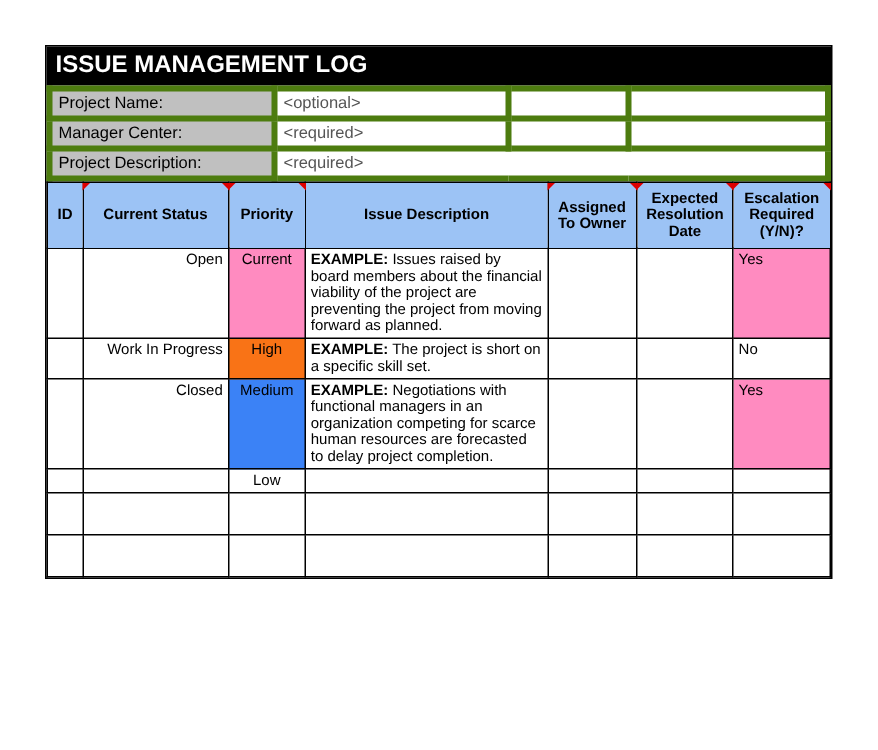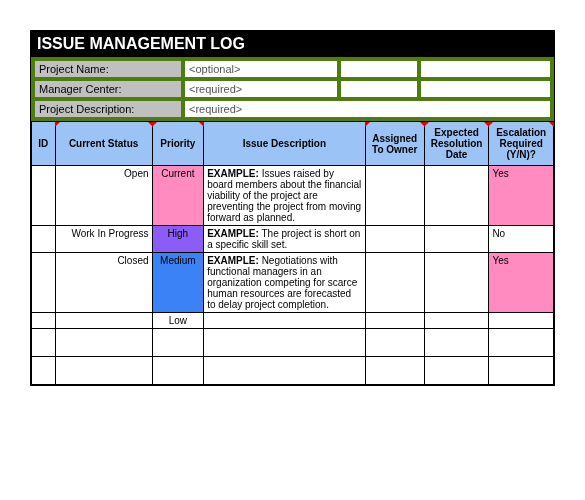--- a/index.html
+++ b/index.html
@@ -52,21 +52,21 @@
   .col-status { width: 90px; }
   .col-priority { width: 48px; }
   .col-desc { width: 150px; }
   .col-owner { width: 55px; }
   .col-date { width: 60px; }
   .col-esc { width: 60px; }
   .status-cell { text-align: right; }
   .priority-cell { text-align: center; }
   .esc-cell { text-align: left; }
   .pink { background: #ff8bc0; }
-  .orange { background: #8b5cf6; }
+  .orange { background: #f97316; }
   .yellow { background: #3b82f6; }
   .desc-cell { text-align: left; }
   .empty-row td { height: 28px; }
   .red-tick::before, .red-tick::after {
     content: "";
     position: absolute;
     top: 0;
     width: 0; height: 0;
     border-top: 5px solid #d00;
   }

